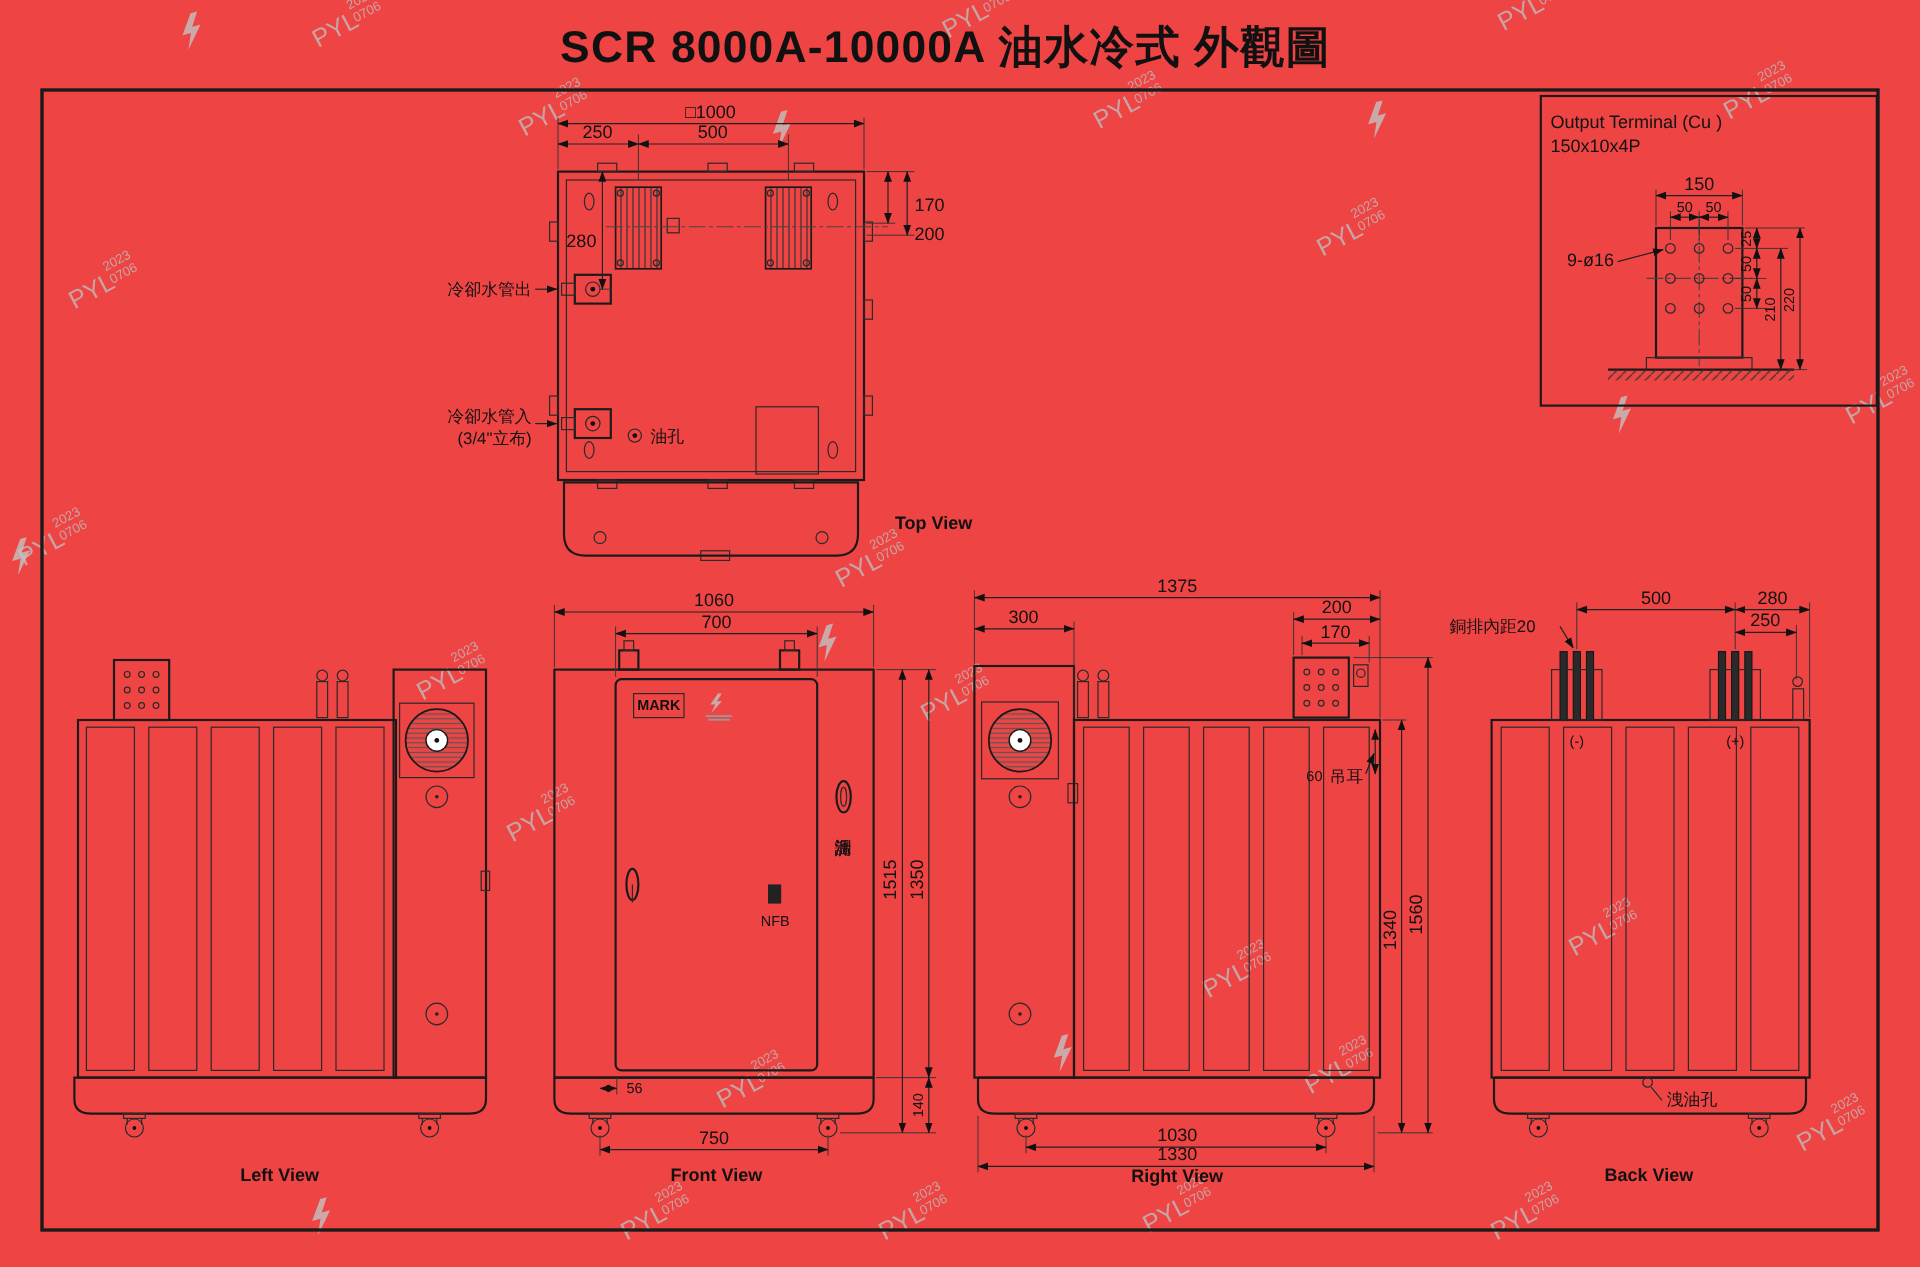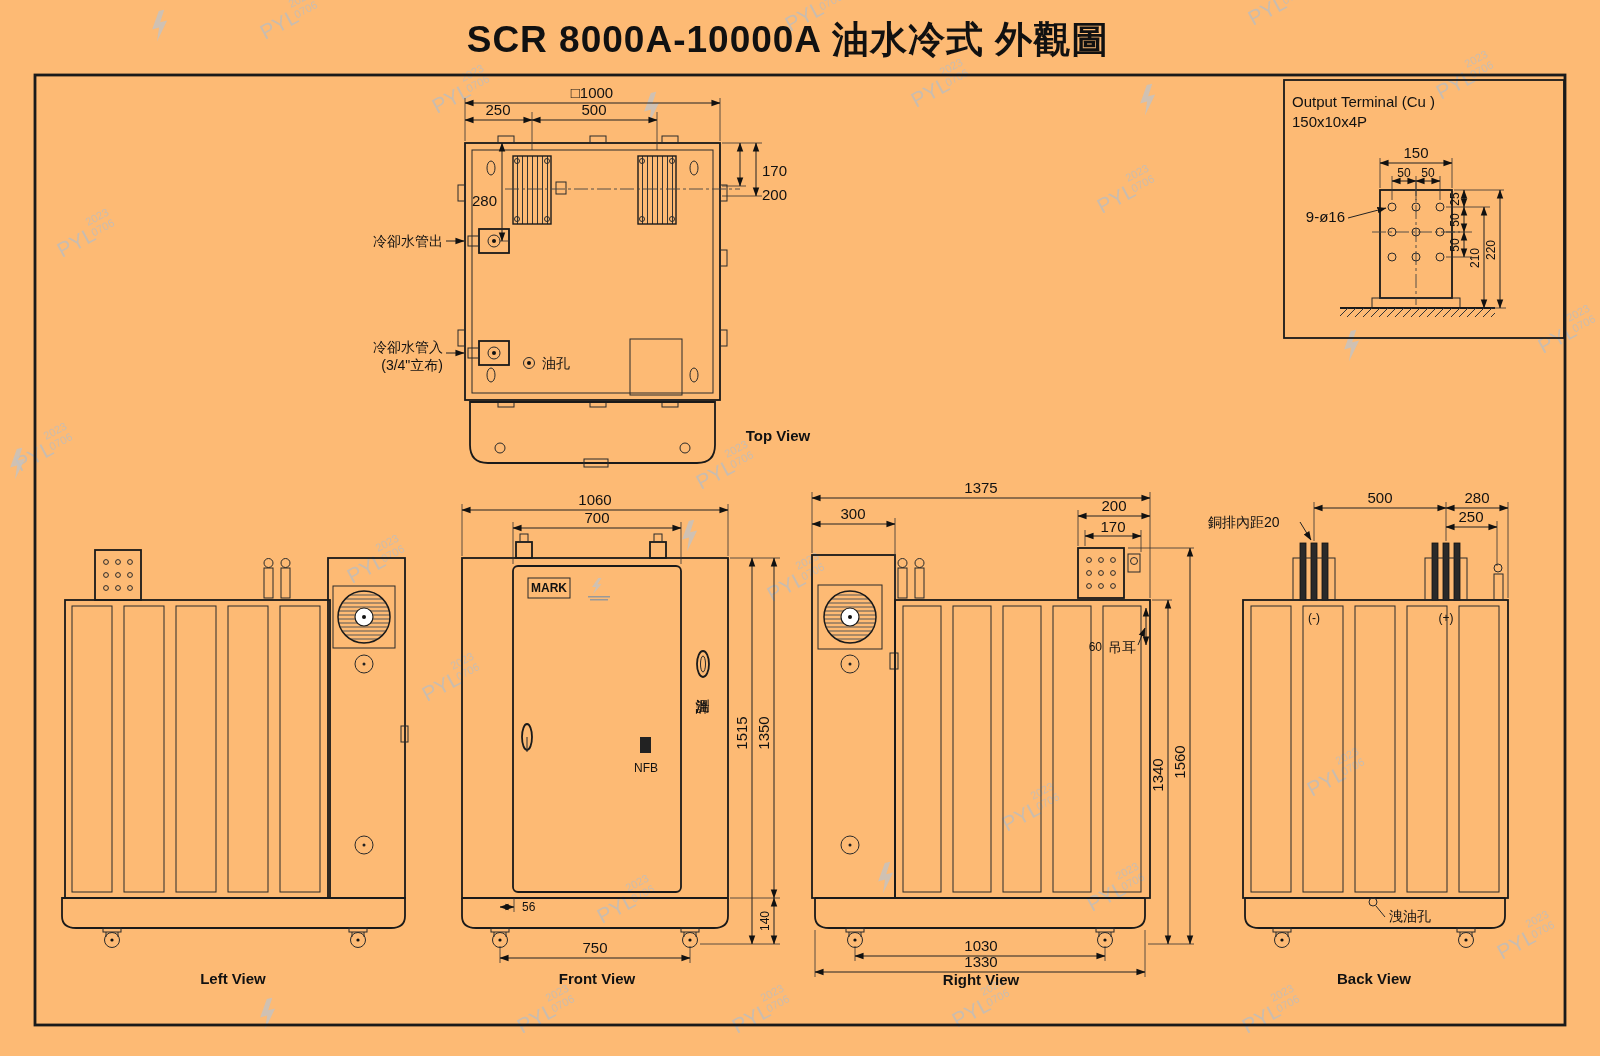--- a/index.html
+++ b/index.html
@@ -1,16 +1,16 @@
 <!DOCTYPE html>
 <html><head>
 <meta charset="utf-8">
 <style>
   html,body{margin:0;padding:0;background:#ddd;}
-  .stage{width:1600px;height:1056px;background:#fdba74;position:relative;font-family:"Liberation Sans","DejaVu Sans",sans-serif;overflow:hidden;}
+  .stage{width:1600px;height:1056px;background:#ef4444;position:relative;font-family:"Liberation Sans","DejaVu Sans",sans-serif;overflow:hidden;}
   svg{display:block;}
   text{fill:#111;font-family:"Liberation Sans","DejaVu Sans",sans-serif;}
   .title{font-size:37px;font-weight:bold;letter-spacing:1px;}
   .ln{fill:none;stroke:#1a1a1a;stroke-width:1.8;}
   .ln2{fill:none;stroke:#1a1a1a;stroke-width:2.8;}
   .thin{fill:none;stroke:#2a2a2a;stroke-width:1;}
   .ext{fill:none;stroke:#333;stroke-width:0.8;}
   .dim{fill:none;stroke:#222;stroke-width:1;marker-start:url(#arr);marker-end:url(#arr);}
   .lead{fill:none;stroke:#222;stroke-width:1;marker-end:url(#arr);}
   .cl{fill:none;stroke:#444;stroke-width:0.9;stroke-dasharray:14 3 3 3;}

